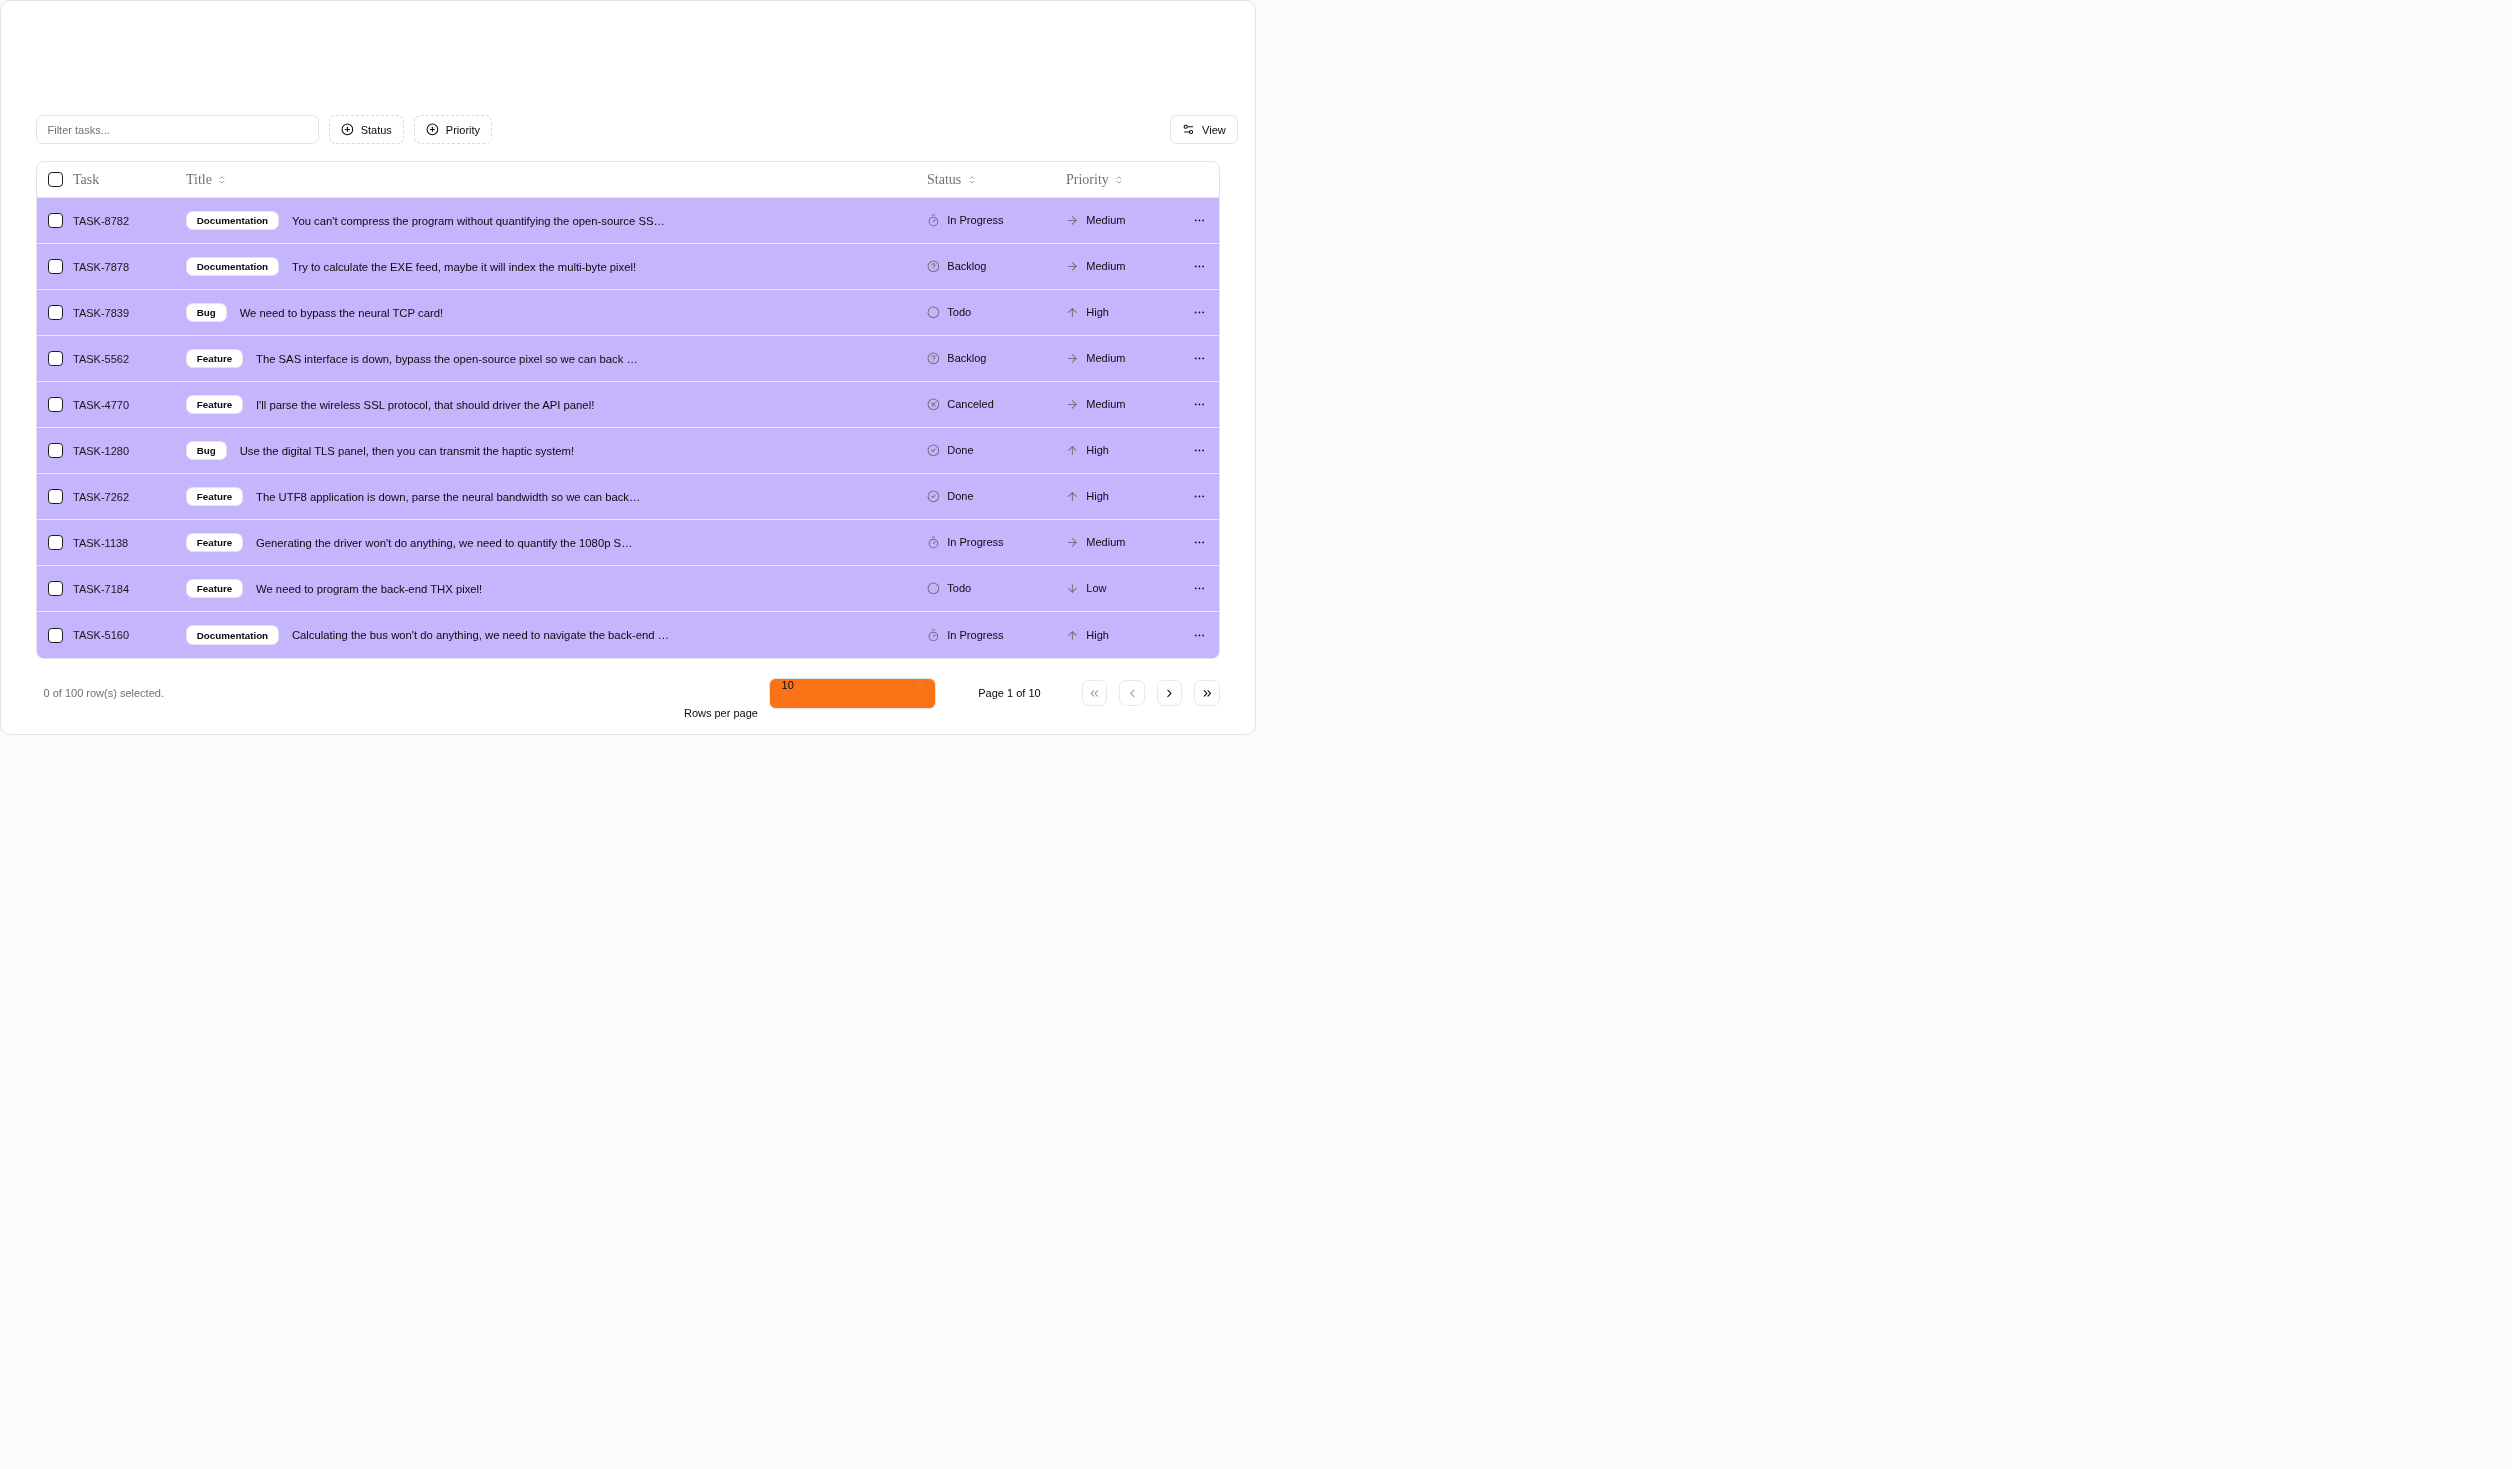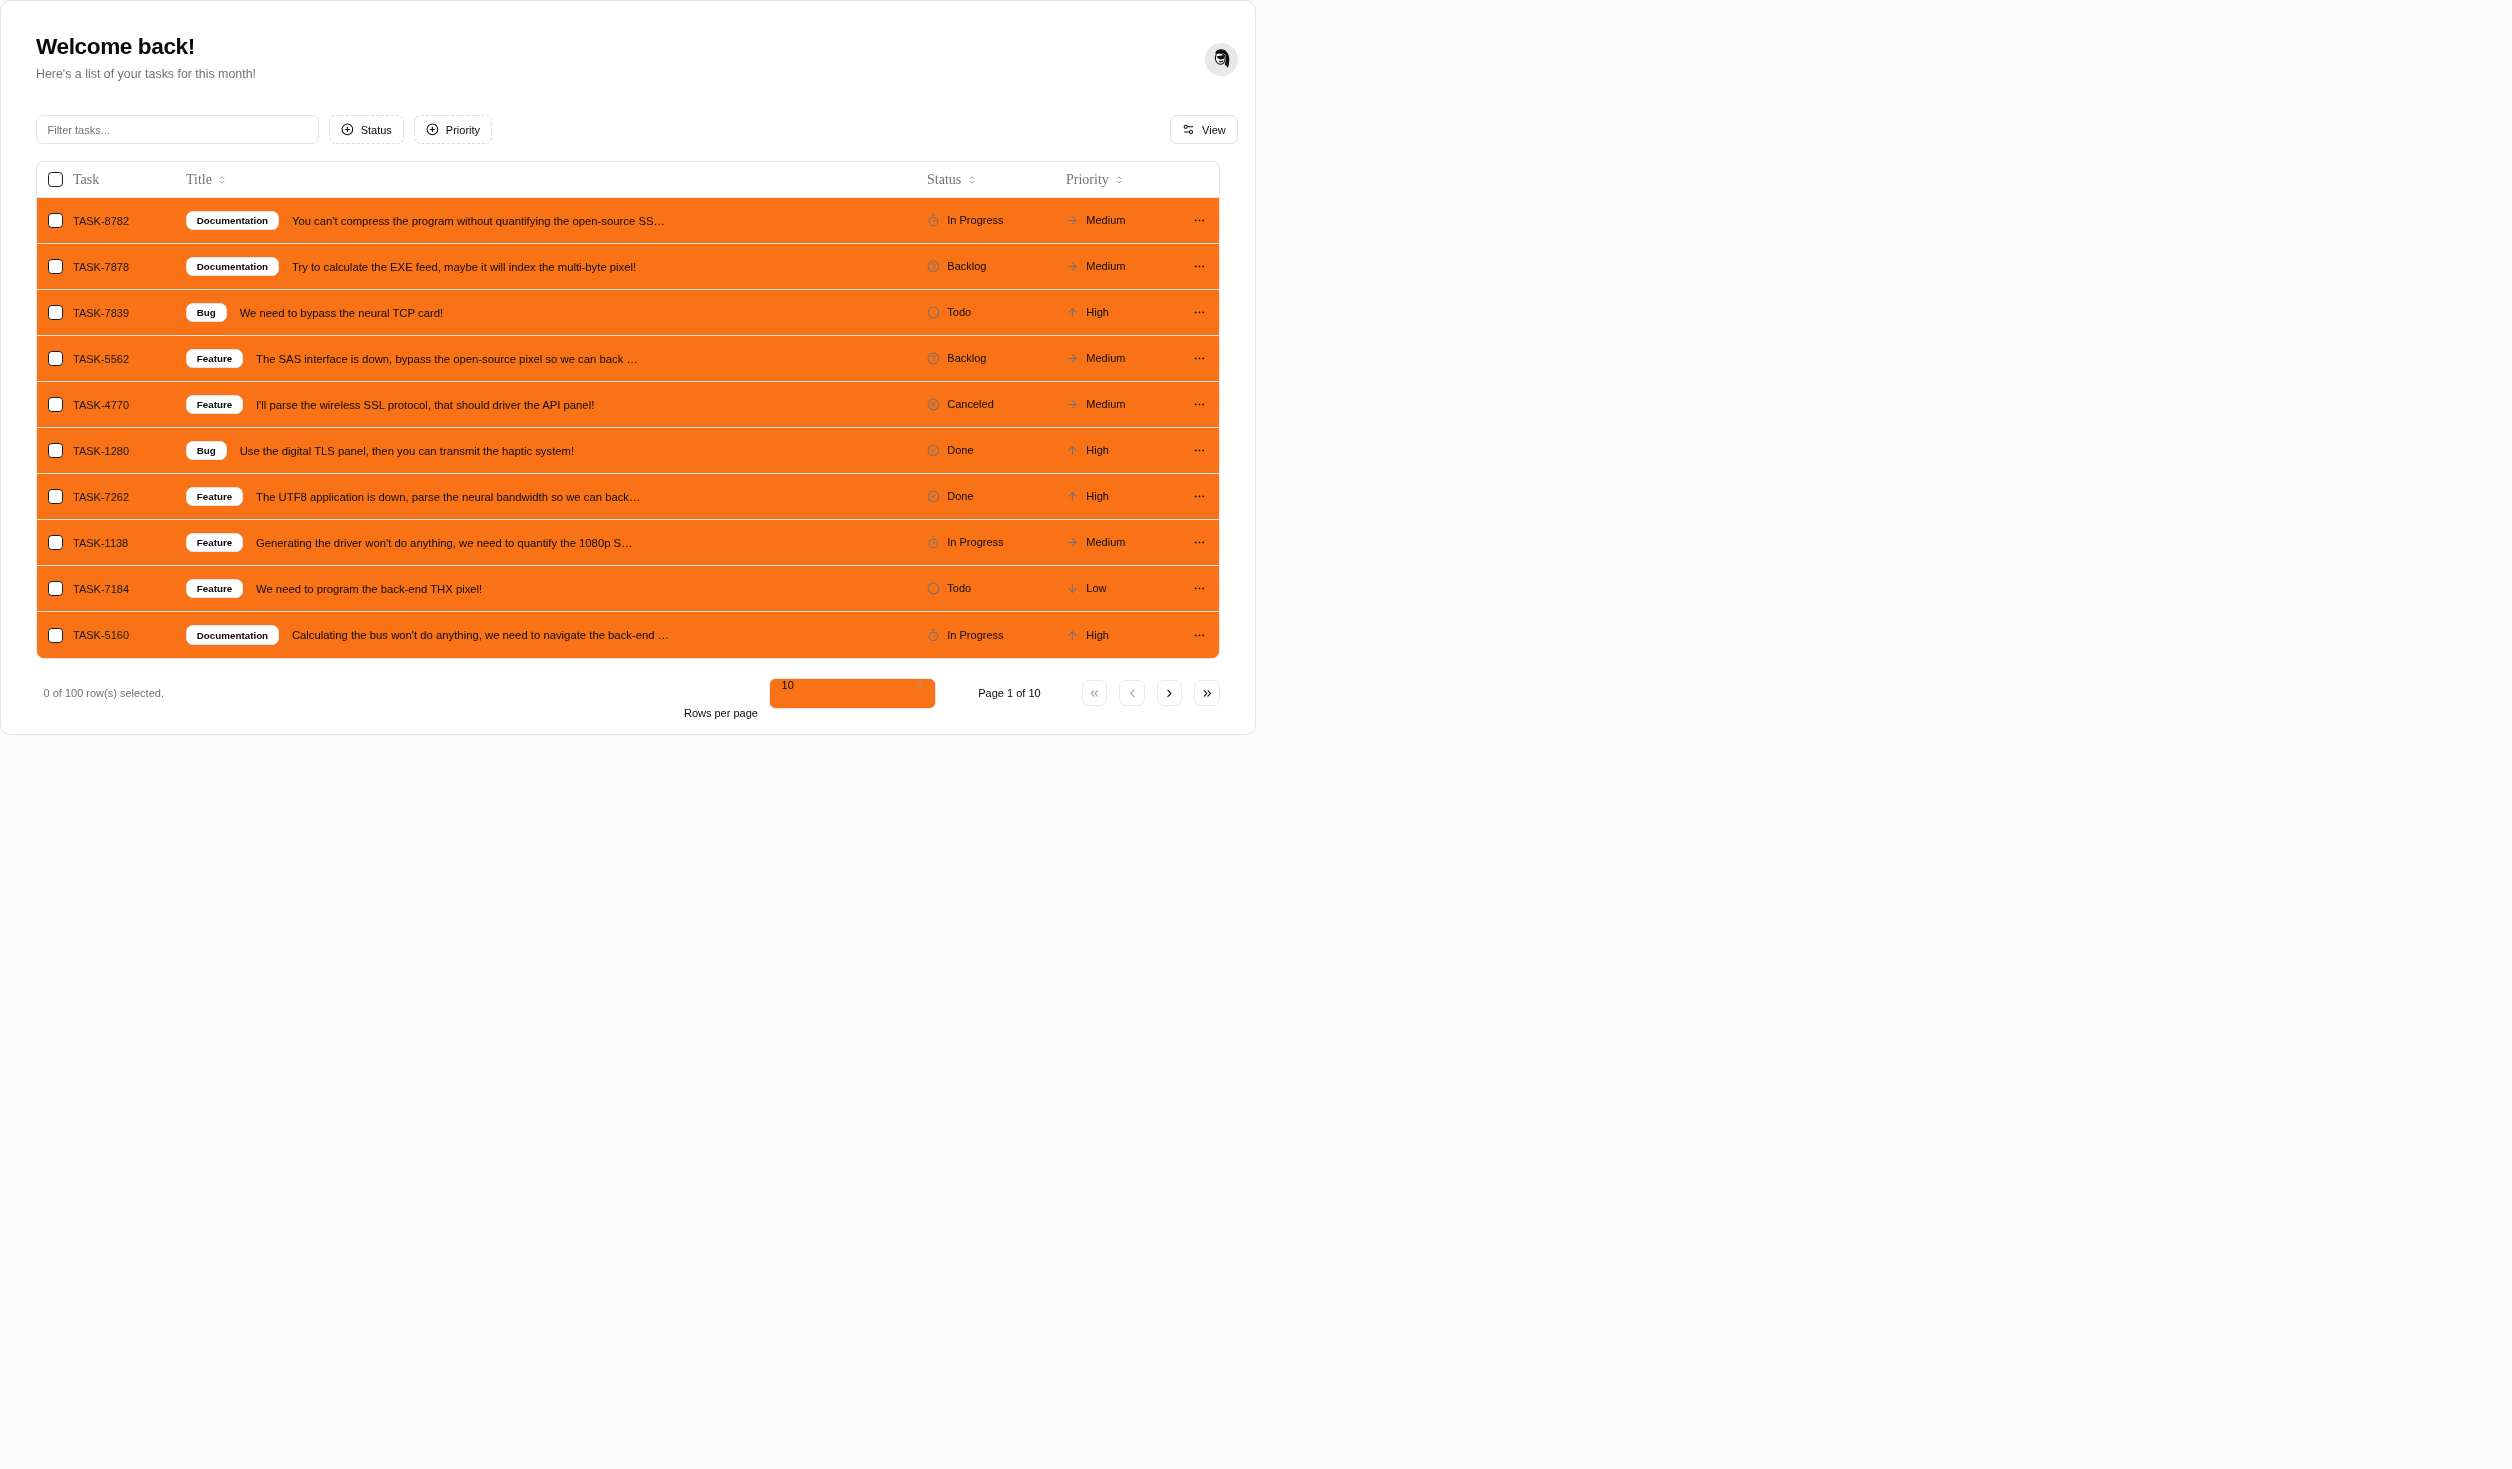--- a/index.html
+++ b/index.html
@@ -29,21 +29,21 @@
   .btn.dashed{border:0.8px dashed #d9d9de;}
   .btn.solid{border:0.8px solid #e4e4e7;}
   .btn svg{flex:0 0 auto;}
   .btn-view{margin-left:auto;margin-right:-18px;}
   
   .table{position:absolute;top:160px;left:35px;right:35px;border:0.8px solid #e4e4e7;border-radius:7.5px;overflow:hidden;background:#fff;}
   .trow{display:grid;grid-template-columns:36px 113px 1fr 139px 117px 36px;align-items:center;}
   .thead{height:36px;border-bottom:0.8px solid #e7e7ea;color:#71717a;font-size:14px;font-weight:500;font-family:Liberation Serif, serif;}
   .th{display:flex;align-items:center;gap:5.3px;}
   .sort-icon{color:#8b8b94;}
-  .tbody-row{height:46px;border-bottom:0.8px solid #e7e7ea;background:#f97316;}
+  .tbody-row{height:46px;border-bottom:0.8px solid #e7e7ea;background:#c4b5fd;}
   .tbody-row:last-child{border-bottom:none;}
   .cell-check{display:flex;justify-content:center;}
   .checkbox{width:15px;height:15px;border:1.2px solid #1c1c1f;border-radius:3.8px;background:#fff;cursor:pointer;}
   .task-id{font-size:11px;color:#18181b;}
   .cell-title{display:flex;align-items:center;gap:13px;min-width:0;padding-right:18px;}
   .badge{
     flex:0 0 auto;display:inline-flex;align-items:center;height:19.6px;padding:0 9.8px;
     border:0.8px solid #e4e4e7;border-radius:6.8px;font-size:9.8px;font-weight:600;color:#0a0a0a;background:#fff;
   }
   .title-text{font-size:11.3px;font-weight:500;white-space:nowrap;overflow:hidden;color:#0c0c0d;}
@@ -139,35 +139,20 @@
     <g id="i-more-h">
         <circle cx="5" cy="12" r="1.6" fill="currentColor" stroke="none"></circle>
         <circle cx="12" cy="12" r="1.6" fill="currentColor" stroke="none"></circle>
         <circle cx="19" cy="12" r="1.6" fill="currentColor" stroke="none"></circle>
       </g>
   </defs>
 </svg>
 
 <div class="page">
 
-  <header class="page-header">
-    <div>
-      <h1 class="page-title">Welcome back!</h1>
-      <p class="page-subtitle">Here's a list of your tasks for this month!</p>
-    </div>
-    <div class="avatar">
-      <svg viewBox="0 0 48 48">
-        <circle cx="24" cy="24" r="24" fill="#e8e8ea"></circle>
-        <path d="M15 15 C16 8.5, 28 7, 31.5 13 C36.5 17, 36 29, 33.5 36 L28.5 31 C31.5 24, 31 17.5, 27.5 15.5 C23.5 13.5, 17.5 17, 15 15 Z" fill="#111"></path>
-        <path d="M16.5 15.5 C14 21.5, 15 28, 19.5 30.2 C25.5 32.4, 29.8 28.4, 29.2 21 C28.4 15.6, 21.8 12.6, 16.5 15.5 Z" fill="#fff" stroke="#111" stroke-width="1.6"></path>
-        <path d="M16.8 19.4 L28.6 17.4 L27.4 23 C23.8 25.4, 18.8 24, 16.8 19.4 Z" fill="#111"></path>
-        <path d="M20.8 26.6 C22.6 28.1, 25 27.7, 26.2 25.9" stroke="#111" stroke-width="1.6" fill="none" stroke-linecap="round"></path>
-      </svg>
-    </div>
-  </header>
 
   <div class="toolbar">
     <input class="filter-input" type="text" placeholder="Filter tasks..." style="">
     <button class="btn dashed">
       <svg width="12.8" height="12.8" viewBox="0 0 24 24" fill="none" stroke="currentColor" stroke-width="1.9" stroke-linecap="round" stroke-linejoin="round">
           <use href="#i-plus-circle"></use>
         </svg>
       <span>Status</span>
     </button>
     <button class="btn dashed">

